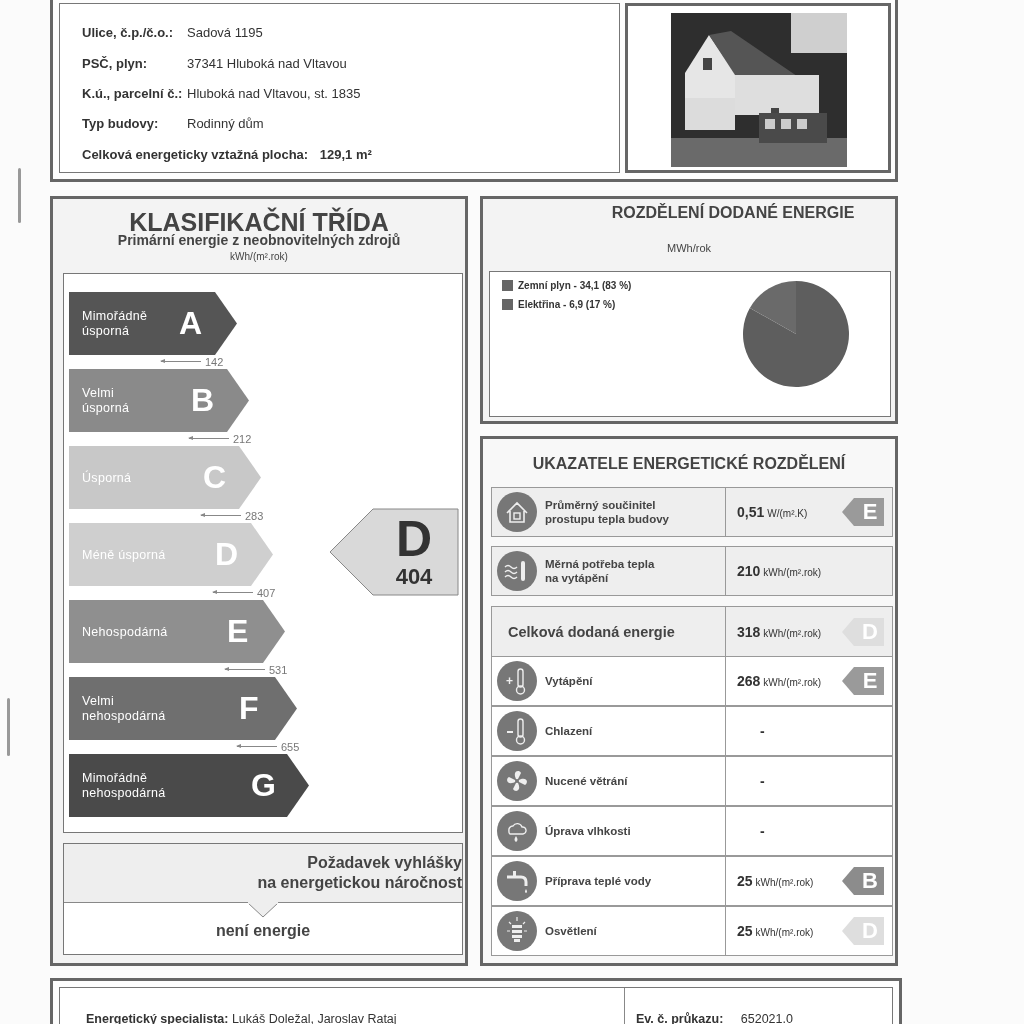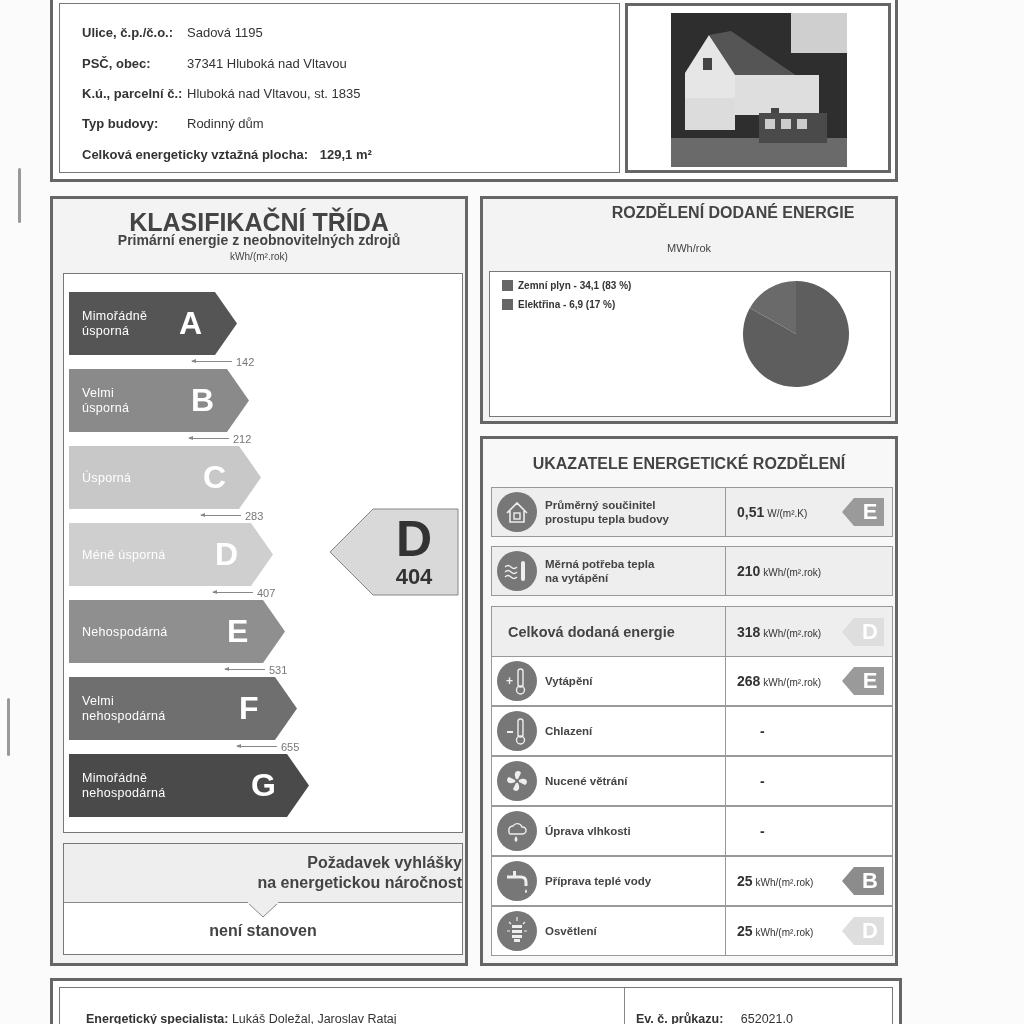--- a/index.html
+++ b/index.html
@@ -77,21 +77,21 @@
 <div class="staple" style="left:18px;top:168px;height:55px;"></div>
 <div class="staple" style="left:7px;top:698px;height:58px;"></div>
 
 <div class="frame" id="info-frame">
   <div class="inner" id="info-box">
     <div class="info-row" style="top:21px">
       <span class="lbl">Ulice, č.p./č.o.:</span>
       <span class="val">Sadová 1195</span>
     </div>
     <div class="info-row" style="top:52px">
-      <span class="lbl">PSČ, obec:</span>
+      <span class="lbl">PSČ, plyn:</span>
       <span class="val">37341 Hluboká nad Vltavou</span>
     </div>
     <div class="info-row" style="top:82px">
       <span class="lbl">K.ú., parcelní č.:</span>
       <span class="val">Hluboká nad Vltavou, st. 1835</span>
     </div>
     <div class="info-row" style="top:112px">
       <span class="lbl">Typ budovy:</span>
       <span class="val">Rodinný dům</span>
     </div>
@@ -129,21 +129,21 @@
   <div class="inner" id="class-inner">
     <div id="class-bars">
         <div class="cls" style="top: 18px; width: 168px;">
           <svg width="168" height="63">
             <polygon points="0,0 146,0 168,31.5 146,63 0,63" fill="#555555"></polygon>
           </svg>
           <div class="cname">Mimořádně
 úsporná</div>
           <div class="cletter" style="left: 110px;">A</div>
         </div>
-        <div class="thr" style="top: 82px; left: 128px;"><span class="arrow"></span><span>142</span></div>
+        <div class="thr" style="top: 82px; left: 97px;"><span class="arrow"></span><span>142</span></div>
         <div class="cls" style="top: 95px; width: 180px;">
           <svg width="180" height="63">
             <polygon points="0,0 158,0 180,31.5 158,63 0,63" fill="#8a8a8a"></polygon>
           </svg>
           <div class="cname">Velmi
 úsporná</div>
           <div class="cletter" style="left: 122px;">B</div>
         </div>
         <div class="thr" style="top: 159px; left: 125px;"><span class="arrow"></span><span>212</span></div>
         <div class="cls" style="top: 172px; width: 192px;">
@@ -197,21 +197,21 @@
     </div>
   </div>
 
   <div class="inner" id="req-box">
     <div id="req-top"><span style="white-space:pre-line">Požadavek vyhlášky
 na energetickou náročnost</span></div>
     <svg id="req-notch" width="30" height="16" viewBox="0 0 30 16">
       <polygon points="0,1 15,15 30,1" fill="#eee" stroke="#888" stroke-width="1"></polygon>
       <line x1="0" y1="1" x2="30" y2="1" stroke="#eee" stroke-width="2"></line>
     </svg>
-    <div id="req-val">není stanoven</div>
+    <div id="req-val">není energie</div>
   </div>
 </div>
 
 <div class="frame" id="dist-frame">
   <div class="h-title" style="top:5px;font-size:16px;margin-left:44px;">ROZDĚLENÍ DODANÉ ENERGIE</div>
   <div class="h-title" style="top:43px;font-size:11px;font-weight:normal;">MWh/rok</div>
   <div class="inner" id="dist-inner">
     <div class="legend-item" style="top:8px">
       <span class="sw"></span><span>Zemní plyn - 34,1 (83 %)</span>
     </div>

